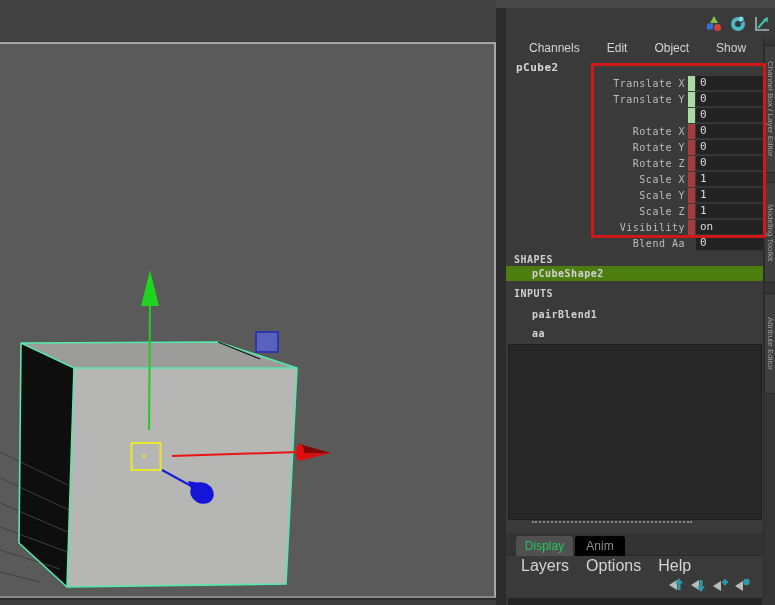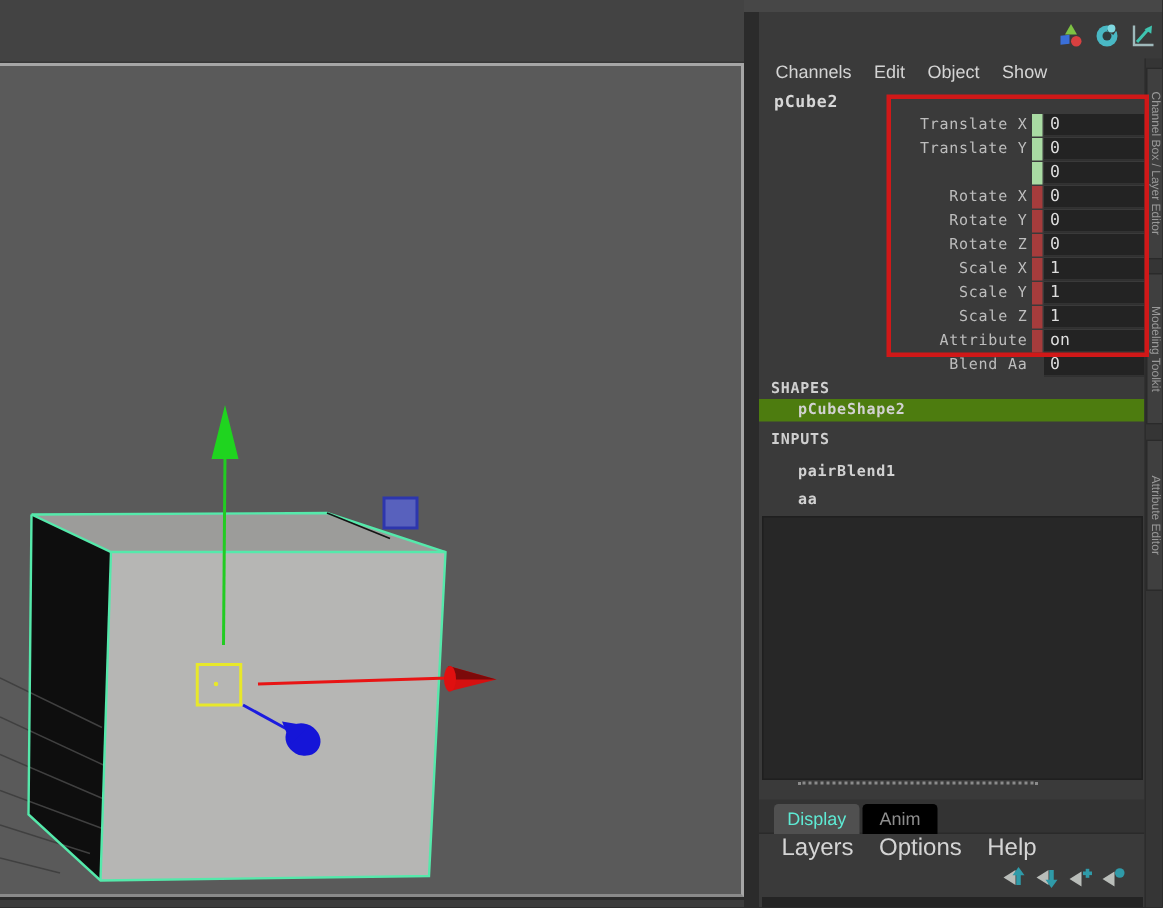--- a/index.html
+++ b/index.html
@@ -26,21 +26,21 @@
     position:absolute; left:506px; top:8px; width:269px; height:597px;
     background:#3a3a3a; color:#c8c8c8;
   }
   .panel-icons { position:absolute; left:198px; top:4px; width:68px; height:24px; display:flex; gap:3px; align-items:center; }
   .panel-icons .picon { width:21px; height:21px; display:flex; align-items:center; justify-content:center; cursor:pointer; }
   .panel-menus {
     position:absolute; left:0; top:31px; width:257px; height:18px;
     display:flex; gap:15px; padding-left:11px; align-items:center;
     font-size:12px; color:#d4d4d4;
   }
-  .panel-menus span { cursor:pointer; }
+  .panel-menus span { cursor:pointer;margin-left:12px; }
   .object-name { position:absolute; left:10px; top:53px; font-family:"DejaVu Sans Mono", monospace; font-size:11px; font-weight:bold; color:#d6d6d6; letter-spacing:0.5px;text-align:right; }
 
   .ch-row { position:absolute; left:0; width:257px; height:16px; }
   .ch-label {
     position:absolute; left:0; top:0; width:179px; height:15px;
     text-align:right; font-family:"DejaVu Sans Mono", monospace; font-size:10px;
     color:#bdbdbd; line-height:15px; letter-spacing:0.5px; cursor:pointer;
   }
   .ch-swatch { position:absolute; left:182px; top:0; width:7px; height:15px; }
   .ch-field {
@@ -51,21 +51,21 @@
   }
   .section-hdr { position:absolute; left:8px; font-family:"DejaVu Sans Mono", monospace; font-size:10px; font-weight:bold; color:#cfcfcf; letter-spacing:0.5px; }
   .node-row { position:absolute; left:0; width:257px; height:15px; font-family:"DejaVu Sans Mono", monospace; font-size:10px; font-weight:bold; color:#d2d2d2; line-height:15px; padding-left:26px; letter-spacing:0.5px; cursor:pointer; }
   .node-row.selected { background:#4d7c0f; }
 
   .empty-box { position:absolute; left:2px; top:336px; width:254px; height:176px; background:#272727; border:1px solid #1f1f1f; }
   .splitter { position:absolute; left:26px; top:513px; width:160px; height:5px; border-top:2px dotted #8a8a8a; cursor:row-resize; }
 
   .layer-tabbar { position:absolute; left:0; top:525px; width:257px; height:23px; background:#333333; border-bottom:1px solid #2a2a2a; }
   .ltab { position:absolute; top:3px; height:20px; font-size:12px; text-align:center; line-height:20px; border-radius:3px 3px 0 0; cursor:pointer; }
-  .ltab.active { background:#505050; color:#5eead4; }
+  .ltab.active { background:#505050; color:#22c55e; }
   .ltab.inactive { background:#000000; color:#8d8d8d; }
   .layer-menus { position:absolute; left:0; top:549px; width:257px; height:18px; display:flex; gap:17px; padding-left:15px; align-items:center; font-size:16px; color:#d4d4d4; }
   .layer-menus span { cursor:pointer; }
   .layer-iconrow { position:absolute; left:0; top:567px; width:257px; height:21px; }
   .licon { position:absolute; top:2px; width:17px; height:16px; cursor:pointer; }
   .layers-empty { position:absolute; left:2px; top:590px; width:254px; height:7px; background:#242424; }
 
   
   .side-strip { position:absolute; left:257px; top:31px; width:12px; height:566px; background:#353535; border-left:1px solid #2c2c2c; }
   .vtab {
@@ -205,21 +205,21 @@
       <div class="ch-label">Scale Y</div>
       <div class="ch-swatch" style="background: rgb(166, 60, 60);"></div>
       <div class="ch-field"><span>1</span></div>
     </div>
     <div class="ch-row" style="top:196px">
       <div class="ch-label">Scale Z</div>
       <div class="ch-swatch" style="background: rgb(166, 60, 60);"></div>
       <div class="ch-field"><span>1</span></div>
     </div>
     <div class="ch-row" style="top:212px">
-      <div class="ch-label">Attribute</div>
+      <div class="ch-label">Visibility</div>
       <div class="ch-swatch" style="background: rgb(166, 60, 60);"></div>
       <div class="ch-field"><span>on</span></div>
     </div>
     <div class="ch-row" style="top:228px">
       <div class="ch-label">Blend Aa</div>
       <div class="ch-swatch" style="background: transparent;"></div>
       <div class="ch-field"><span>0</span></div>
     </div>
 
     <div class="section-hdr" style="top:246px">SHAPES</div>

